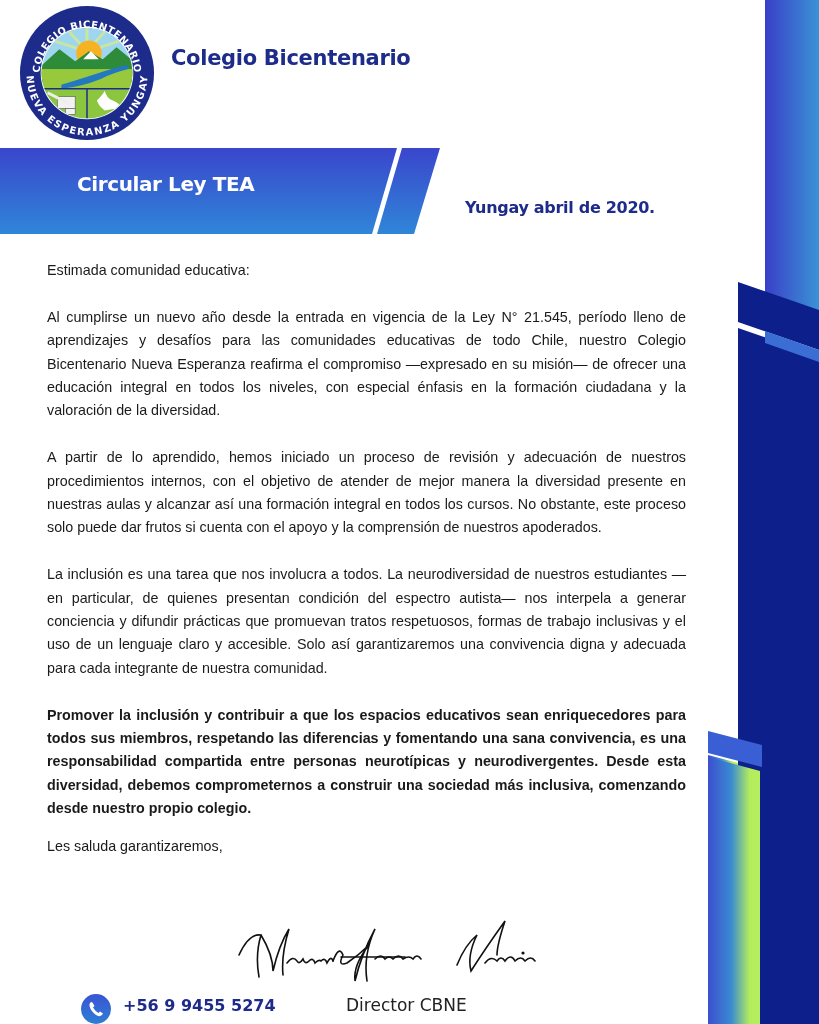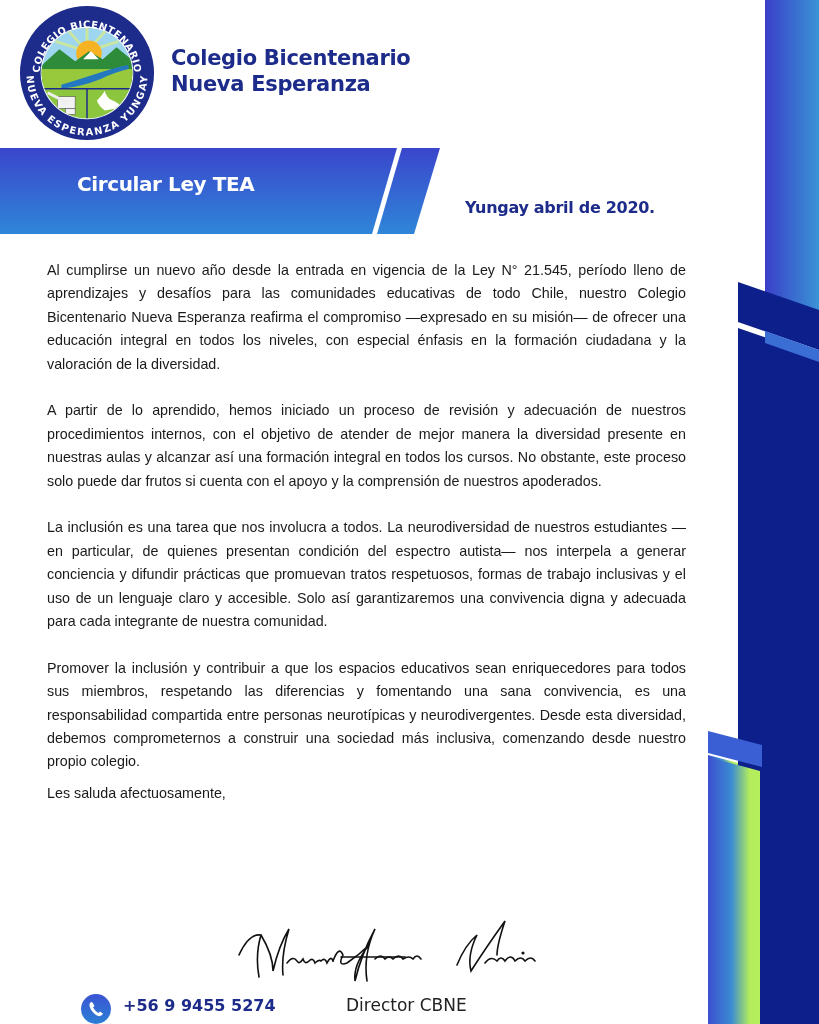--- a/index.html
+++ b/index.html
@@ -32,21 +32,21 @@
   
   #right-decor { left: 700px; top: 0; width: 119px; height: 1024px; }
 
   
   #letter {
     left: 47px; top: 259px; width: 639px; color: #1a1a1a;
     font-size: 14.3px; line-height: 23.4px; font-family: "Liberation Sans", sans-serif;
   }
   #letter p { margin: 0 0 23.4px 0; text-align: justify; }
   #letter p.greeting { margin-bottom: 23.4px; }
-  #letter p.tight { margin-bottom: 8px; }
+  #letter p.tight { margin-bottom: 14px; font-weight: bold; }
   #letter p.closing { margin: 0; text-align: left; }
 
   
   #signature-svg { left: 235px; top: 915px; width: 345px; height: 70px; }
   #signer-title {
     left: 346px; top: 995px; color: #222; font-size: 17px;
     font-family: "DejaVu Sans", sans-serif;
   }
   #phone-icon { left: 81px; top: 994px; width: 30px; height: 30px; }
   #phone-text {
@@ -95,21 +95,20 @@
   <text font-size="10" font-weight="bold" fill="#ffffff" font-family="DejaVu Sans, sans-serif" letter-spacing="0.5">
     <textPath href="#arcTop" startOffset="50%" text-anchor="middle">COLEGIO BICENTENARIO</textPath>
   </text>
   <text font-size="10" font-weight="bold" fill="#ffffff" font-family="DejaVu Sans, sans-serif" letter-spacing="0.5">
     <textPath href="#arcBot" startOffset="50%" text-anchor="middle" dominant-baseline="hanging">NUEVA ESPERANZA YUNGAY</textPath>
   </text>
 </svg>
 
 <div id="school-name" class="abs">
   <div>Colegio Bicentenario</div>
-  <div>Nueva Esperanza</div>
 </div>
 
 <svg id="banner-svg" class="abs" viewBox="0 0 460 86">
   <defs>
     <linearGradient id="bannerGrad" x1="0" y1="0" x2="0" y2="1">
       <stop offset="0" stop-color="#3a46cc"></stop>
       <stop offset="1" stop-color="#2f86d8"></stop>
     </linearGradient>
   </defs>
   <polygon points="0,0 397,0 372,86 0,86" fill="url(#bannerGrad)"></polygon>
@@ -142,25 +141,26 @@
 
   <rect x="38" y="352" width="0" height="0" fill="#ffffff"></rect>
 
   <polygon points="8,731 62,745 62,767 8,753" fill="#3a5fd4"></polygon>
   <polygon points="8,755 38,763 38,1024 8,1024" fill="url(#greenGrad)"></polygon>
 
   <polygon points="8,757 60,771 60,1024 8,1024" fill="url(#greenGrad)"></polygon>
 </svg>
 
 <div id="letter" class="abs">
+  <p class="greeting">Estimada comunidad educativa:</p>
   <p>Al cumplirse un nuevo año desde la entrada en vigencia de la Ley N° 21.545, período lleno de aprendizajes y desafíos para las comunidades educativas de todo Chile, nuestro Colegio Bicentenario Nueva Esperanza reafirma el compromiso —expresado en su misión— de ofrecer una educación integral en todos los niveles, con especial énfasis en la formación ciudadana y la valoración de la diversidad.</p>
   <p>A partir de lo aprendido, hemos iniciado un proceso de revisión y adecuación de nuestros procedimientos internos, con el objetivo de atender de mejor manera la diversidad presente en nuestras aulas y alcanzar así una formación integral en todos los cursos. No obstante, este proceso solo puede dar frutos si cuenta con el apoyo y la comprensión de nuestros apoderados.</p>
   <p>La inclusión es una tarea que nos involucra a todos. La neurodiversidad de nuestros estudiantes —en particular, de quienes presentan condición del espectro autista— nos interpela a generar conciencia y difundir prácticas que promuevan tratos respetuosos, formas de trabajo inclusivas y el uso de un lenguaje claro y accesible. Solo así garantizaremos una convivencia digna y adecuada para cada integrante de nuestra comunidad.</p>
   <p class="tight">Promover la inclusión y contribuir a que los espacios educativos sean enriquecedores para todos sus miembros, respetando las diferencias y fomentando una sana convivencia, es una responsabilidad compartida entre personas neurotípicas y neurodivergentes. Desde esta diversidad, debemos comprometernos a construir una sociedad más inclusiva, comenzando desde nuestro propio colegio.</p>
-  <p class="closing">Les saluda afectuosamente,</p>
+  <p class="closing">Les saluda garantizaremos,</p>
 </div>
 
 <svg id="signature-svg" class="abs" viewBox="0 0 345 70">
   <g fill="none" stroke="#111" stroke-width="1.6" stroke-linecap="round">
     <path d="M4 40 Q14 18 26 20 Q20 40 24 62 M26 20 Q38 40 38 56 Q44 30 54 14 Q46 40 48 60"></path>
     <path d="M52 48 Q58 40 62 46 Q64 50 68 44 Q70 50 74 46 Q78 42 80 48 Q84 44 86 46 Q90 42 92 48 Q96 40 98 46"></path>
     <path d="M98 46 Q104 30 108 40 Q102 52 112 48 Q124 40 134 30 Q118 50 120 66 Q126 40 140 14 Q128 40 132 66"></path>
     <path d="M106 42 L170 42"></path>
     <path d="M140 44 Q146 38 150 44 Q154 40 158 44 Q164 38 168 44 Q174 40 178 44 Q182 38 186 44"></path>
     <path d="M222 50 Q230 30 242 20 Q232 40 236 56 Q250 34 270 6 Q262 30 262 40"></path>

